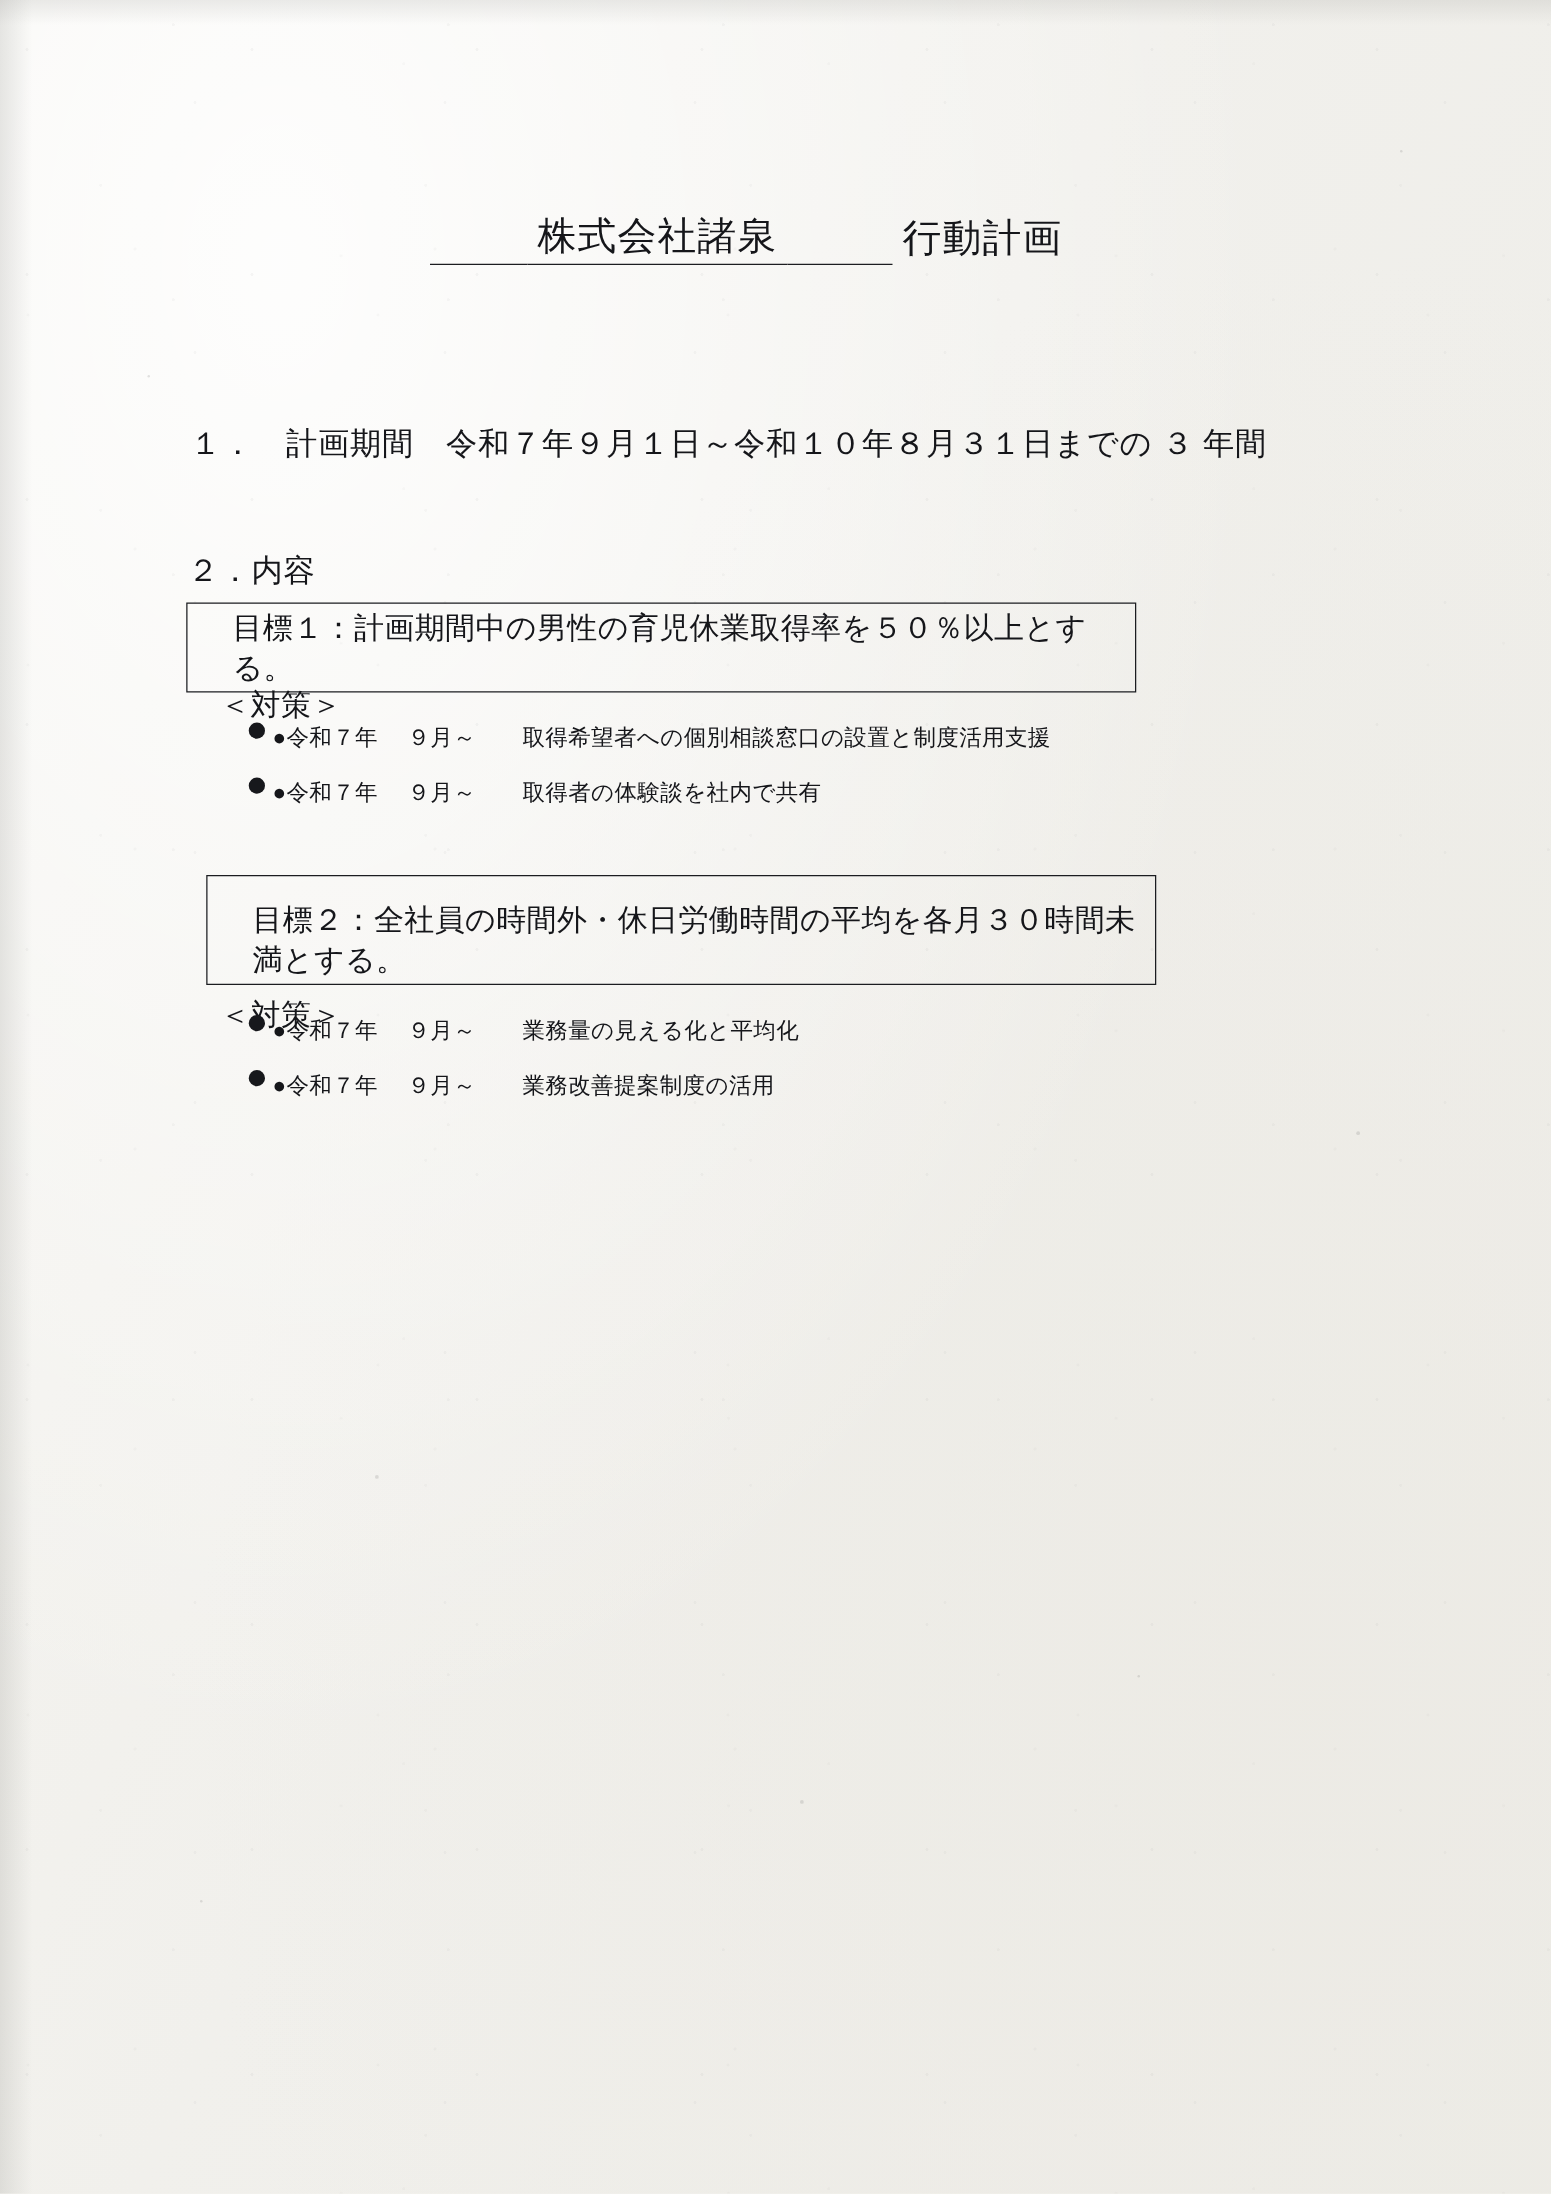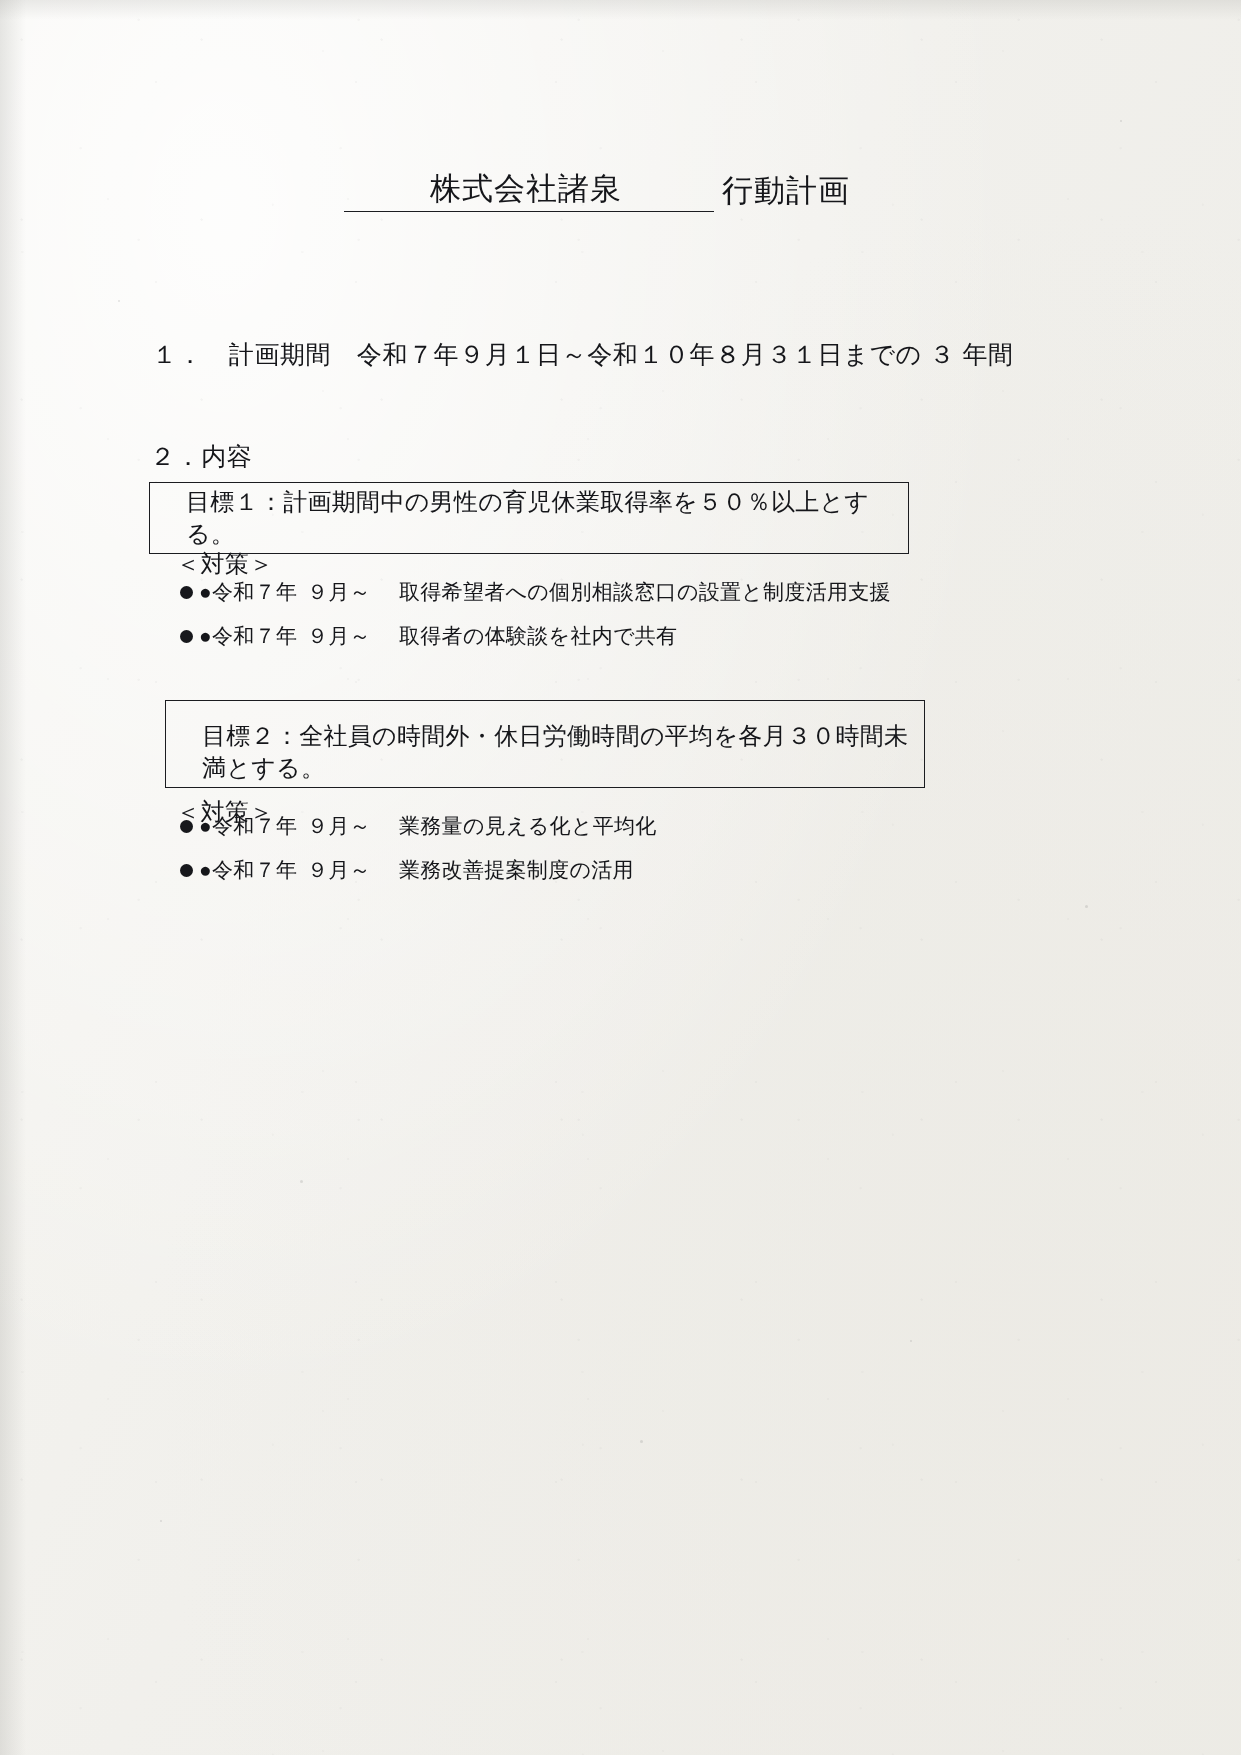--- a/index.html
+++ b/index.html
@@ -153,26 +153,26 @@
     font-size: 24px;
     letter-spacing: 0.4px;
     left: 148px;
     margin-left: 28px;
   }
   #measures-label-1 { top: 548px; }
   #measures-label-2 { top: 796px; }
 
   .measure-item {
     position: absolute;
-    font-size: 21px;
+    font-size: 18px;
     letter-spacing: 0.3px;
-    left: 180px;
+    left: 199px;
     white-space: nowrap;
     display: flex;
-    align-items: center;
+    align-items: flex-start;
   }
   .bullet {
     display: inline-block;
     width: 13px;
     height: 13px;
     border-radius: 50%;
     background: #17181c;
     margin-right: 6px;
     flex: 0 0 auto;
   }

